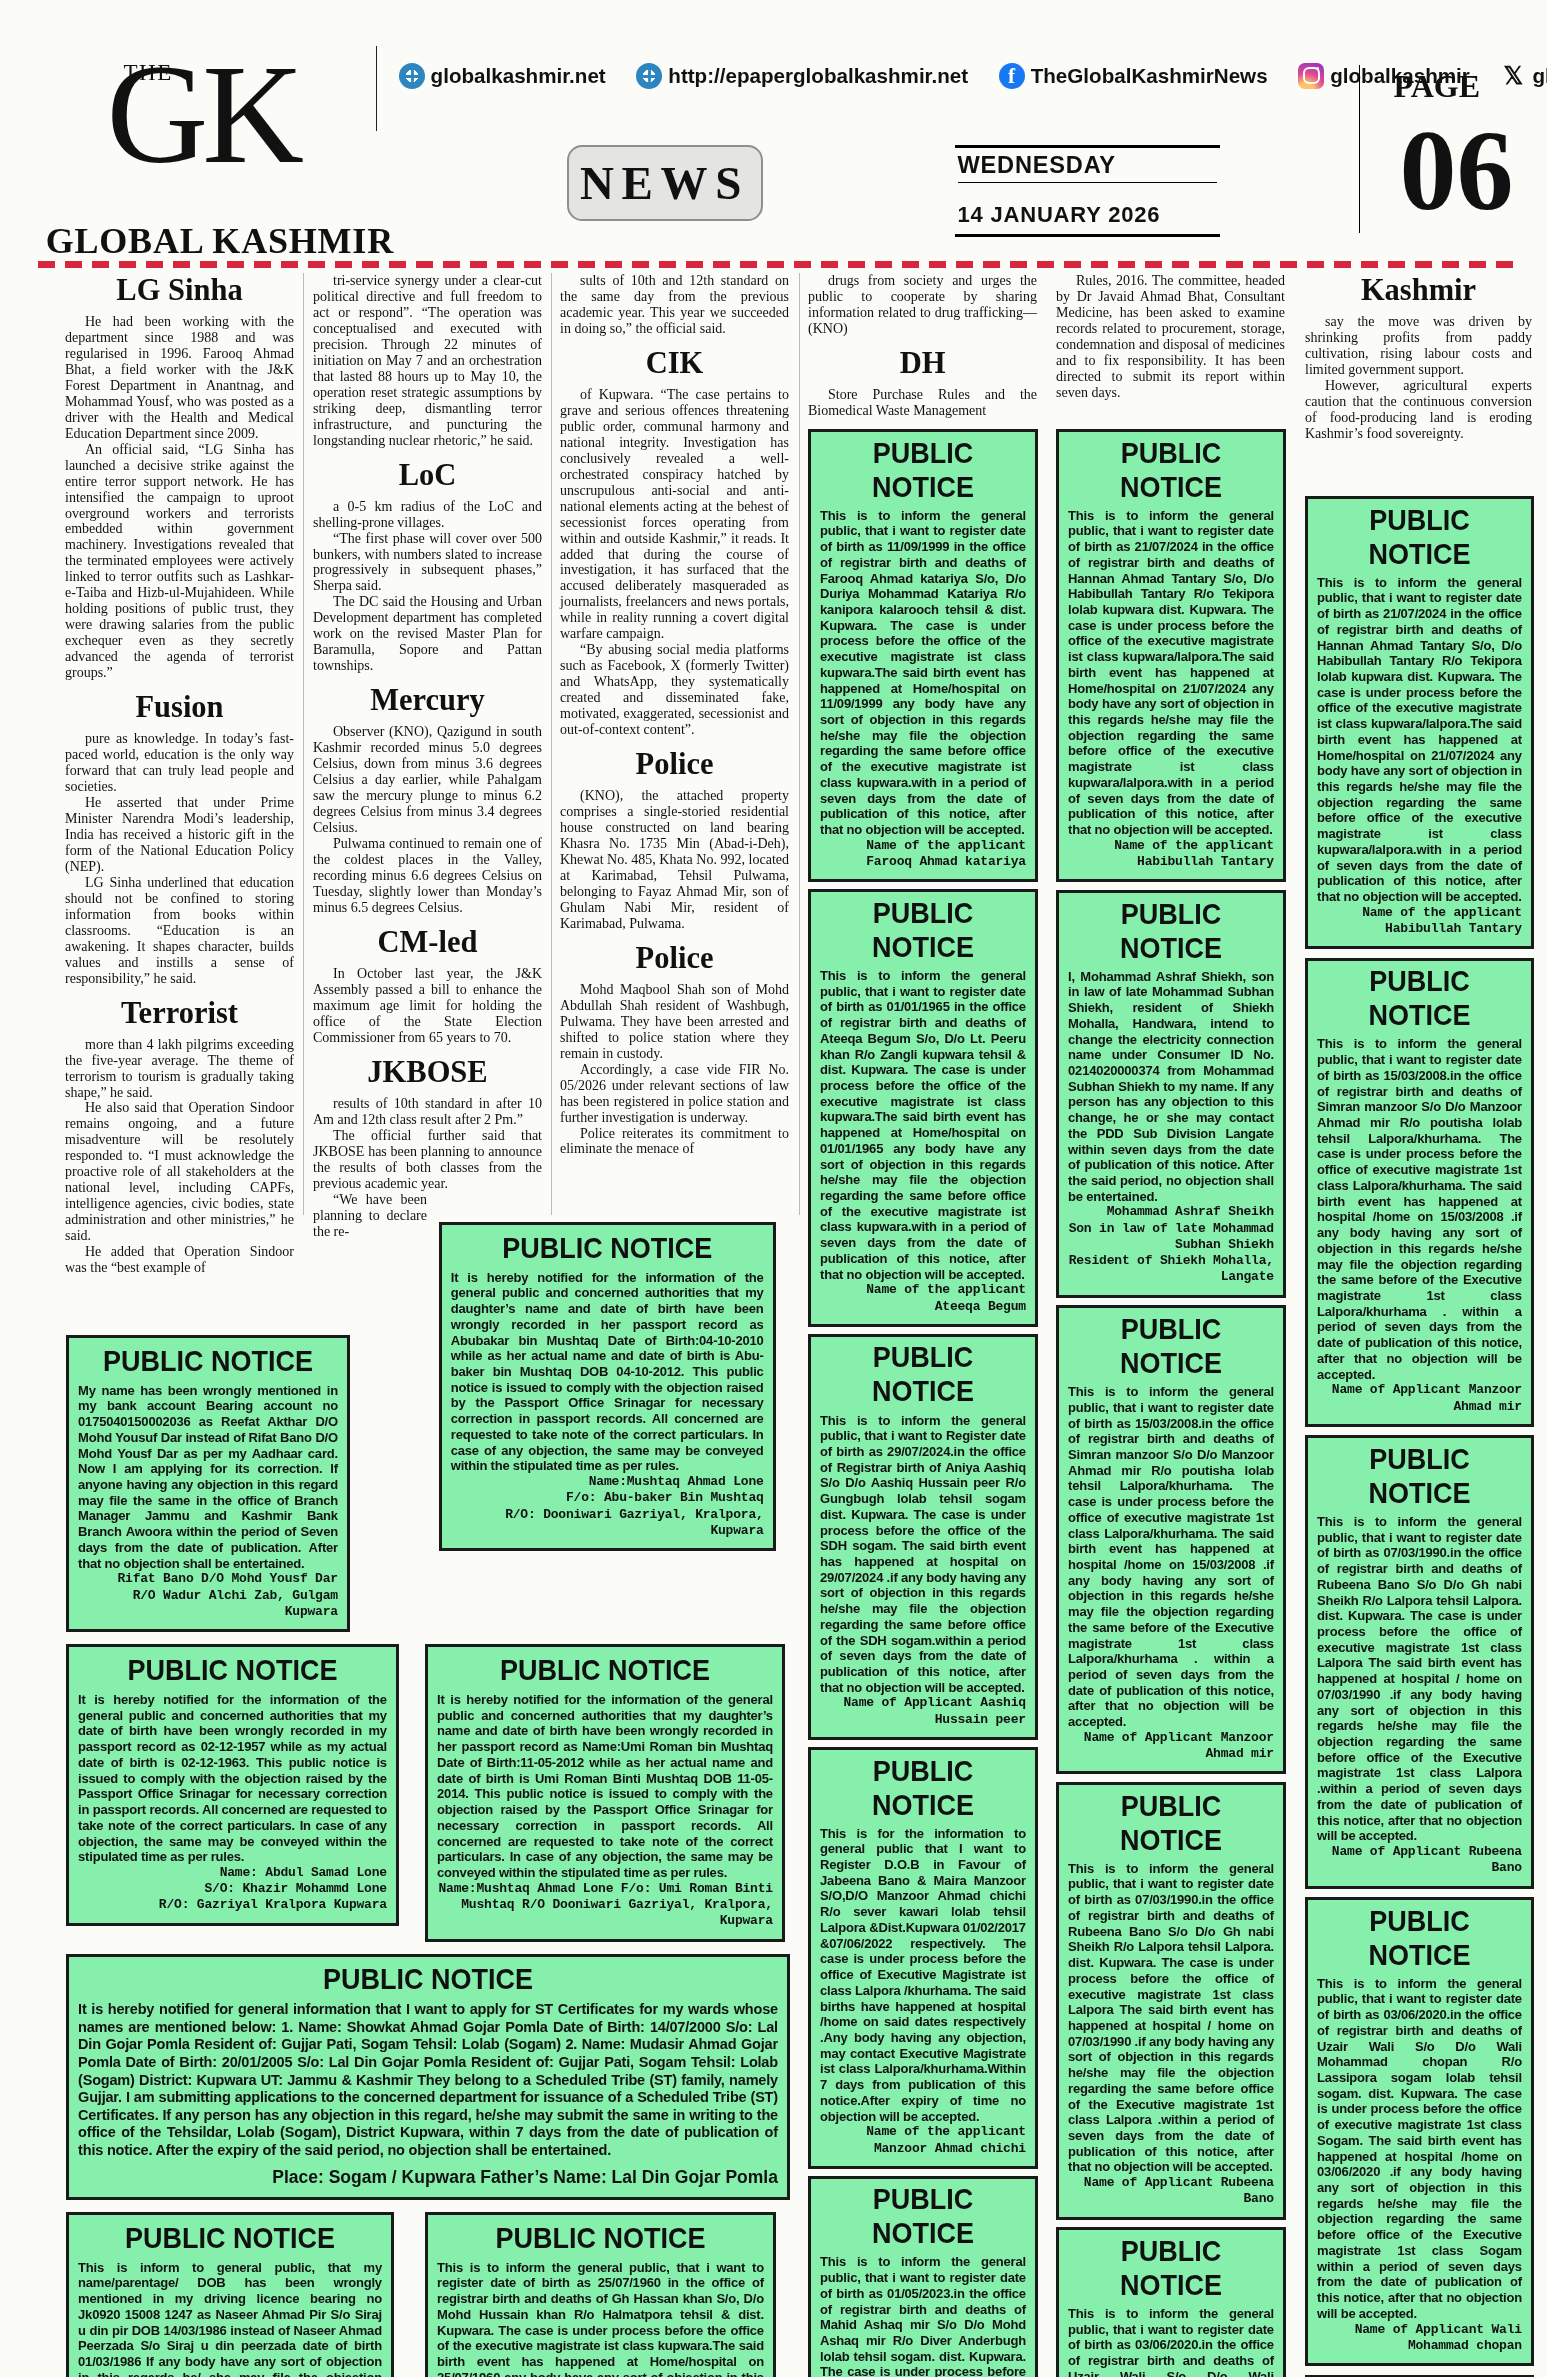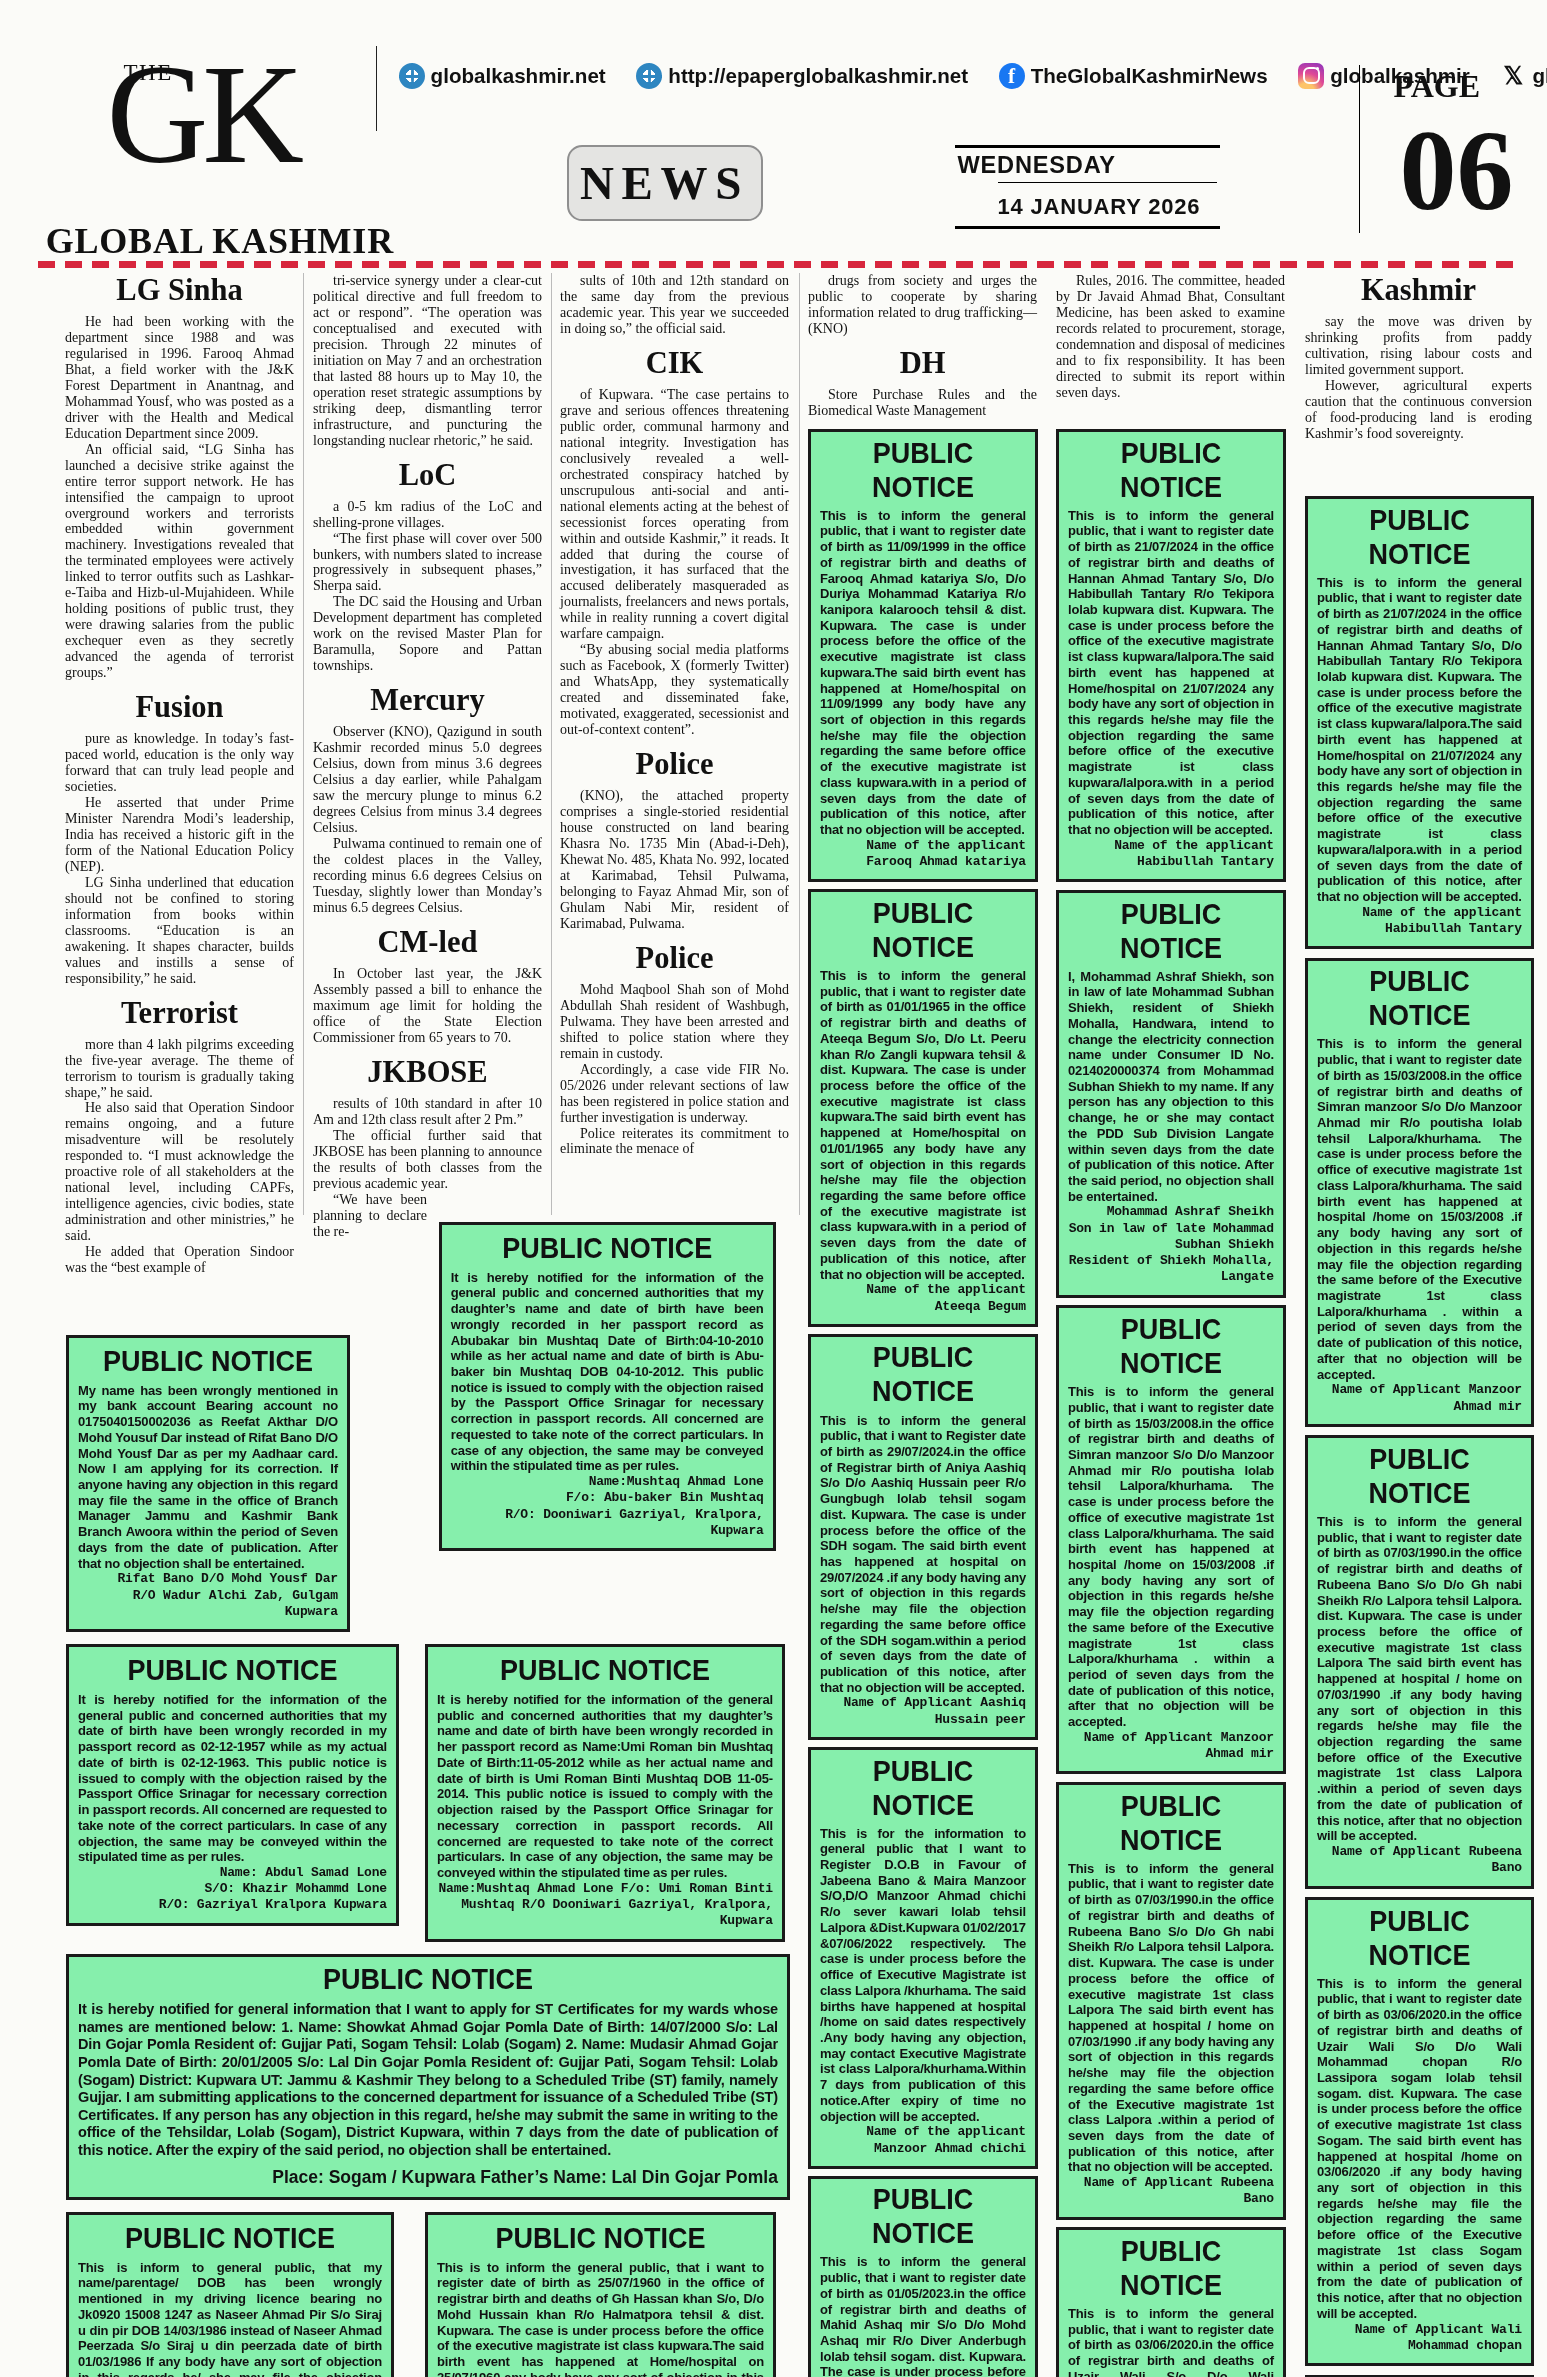--- a/index.html
+++ b/index.html
@@ -26,21 +26,21 @@
   .ig{border-radius:6.9px;background:radial-gradient(circle at 30% 110%,#fdc468 0 25%,#df4996 55%,#9b36b7 90%);position:relative;}
   .ig:before{content:"";position:absolute;inset:4.6px;border:2.3px solid #fff;border-radius:6.1px;}
   .ig:after{content:"";position:absolute;right:5.3px;top:4.6px;width:3px;height:3px;border-radius:50%;background:#fff;}
   .xi{font-family:"Liberation Sans",sans-serif;font-weight:900;font-size:24.4px;line-height:26px;text-align:center;}
   .news-badge{position:absolute;left:536px;top:114px;width:192px;height:72px;background:#e4e4e2;
       border:2.3px solid #8f8f8f;border-radius:15.2px;display:flex;align-items:center;justify-content:center;
       font-size:47px;font-weight:700;letter-spacing:7.6px;font-family:"Liberation Serif",serif;}
   .datebox{position:absolute;left:924px;top:114px;width:259px;border-top:3px solid #000;border-bottom:3px solid #000;
       padding:4.6px 3px 6.1px;font-family:"Liberation Sans",sans-serif;}
   .datebox .wd{font-size:23.6px;font-weight:700;letter-spacing:0.8px;}
-  .datebox .dt{font-size:22px;font-weight:700;border-top:1.5px solid #000;margin-top:3px;padding-top:11px;letter-spacing:0.8px;margin-left:40px;}
+  .datebox .dt{font-size:22px;font-weight:700;border-top:1.5px solid #000;margin-top:3px;padding-top:19px;letter-spacing:0.8px;}
   .page-rule{position:absolute;left:1328px;top:34px;width:1.5px;height:168px;background:#000;}
   .page-label{position:absolute;left:1363px;top:37px;font-size:32px;font-weight:700;font-family:"Liberation Serif",serif;}
   .page-num{position:absolute;left:1369px;top:72px;font-size:114px;font-weight:700;font-family:"Liberation Serif",serif;line-height:1.2;}
   .red-rule{position:absolute;left:38px;top:261px;width:1479px;height:6.9px;
      background:repeating-linear-gradient(90deg,#d7263d 0 17px,transparent 17px 27px);}
   
   .artcol{position:absolute;top:273px;width:229px;}
   .artcol p{margin:0;text-indent:20px;text-align:justify;font-size:14px;line-height:1.14;}
   h2.t{font-size:30.5px;font-weight:700;text-align:center;margin:9.1px 0 6.1px;font-family:"Liberation Serif",serif;}
   h2.t:first-child{margin-top:0;}

